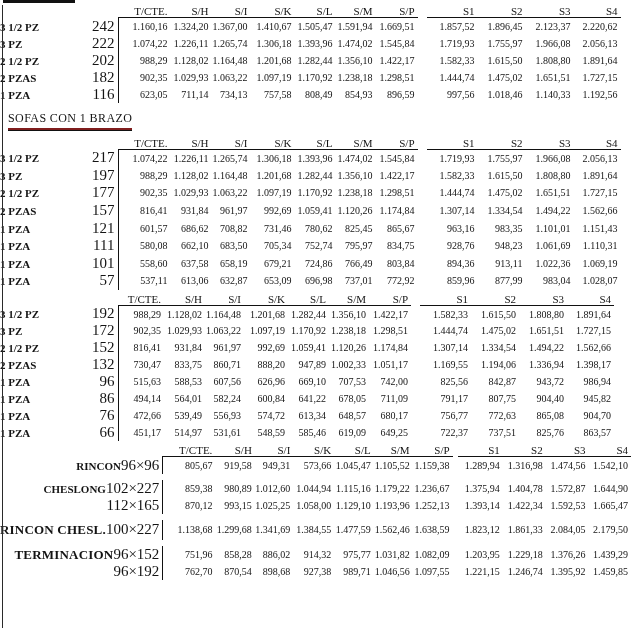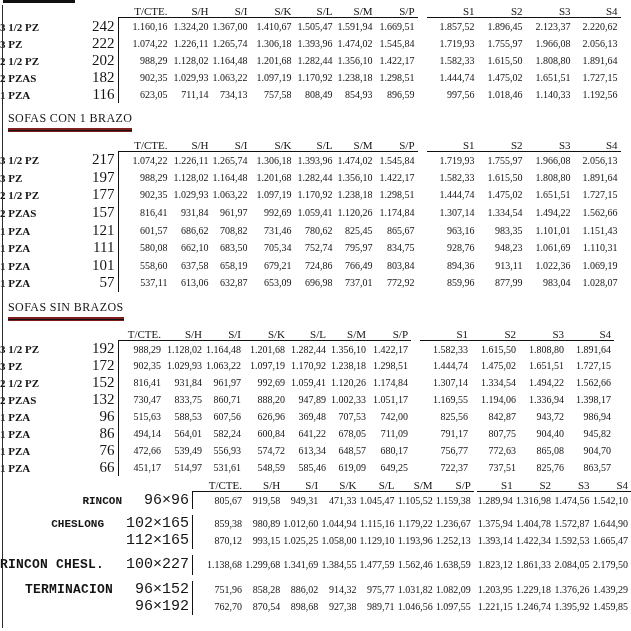--- a/index.html
+++ b/index.html
@@ -22,39 +22,39 @@
   }
   thead th{
     font-weight:bold;font-size:11px;text-align:right;vertical-align:bottom;
     height:15px;padding-bottom:2px;border-bottom:1.3px solid #111;margin-top:12px;
   }
   thead th.lab,thead th.gap{border-bottom:none;}
   td.num{text-align:right;font-size:10px;}
   tbody td.v1{border-left:1.4px solid #111;padding-left:14px;}
   td.lab{padding-left:8px;padding-right:4px;}
   .labwrap{display:flex;justify-content:space-between;align-items:baseline;}
-  .labwrap.right{justify-content:flex-end;gap:22px;font-family:Liberation Mono, monospace;}
+  .labwrap.right{justify-content:flex-end;gap:0;}
   .rlabel{font-weight:bold;font-size:11px;}
   .rlabel.small{font-size:13px;letter-spacing:0.2px;}
   .rsize{font-size:15px;}
 
   .sec-1 tbody tr{height:16.5px;}
   .sec-2 tbody tr{height:17.6px;}
   .sec-3 tbody tr{height:15.9px;}
   .sec-4 tbody tr{height:17px;}
   .sec-4 tbody tr.rowtall{height:20px;}
   tr.spacer{height:6px !important;}
   tr.spacer td{border:none !important;height:6px;}
 
   h2.sec-title{
     margin:8px 0 4px 8px;font-size:12px;font-weight:normal;
     letter-spacing:0.4px;color:#141414;
   }
   h2.sec-title.more-top{margin-top:12px;}
-  .dbl{display:inline-block;position:relative;border-bottom:4px solid #7f1d1d;padding-bottom:2px;}
+  .dbl{display:inline-block;position:relative;border-bottom:2px solid #7f1d1d;padding-bottom:2px;}
   .dbl::after{content:"";position:absolute;left:0;right:0;bottom:-3px;height:1px;background:#111;}
 </style>
 </head>
 <body>
 
 <div class="page">
   <div class="top-cut-rule"></div>
   <div class="left-page-border"></div>
 
   <section class="price-section sec-1">
@@ -390,21 +390,20 @@
             <td class="num">859,96</td>
             <td class="num">877,99</td>
             <td class="num">983,04</td>
             <td class="num">1.028,07</td>
           </tr>
         </tbody>
       </table>
   </section>
 
   <section class="price-section sec-3">
-    <h2 class="sec-title"><span class="dbl">SOFAS SIN BRAZOS</span></h2>
     <table class="price-table">
         <colgroup>
           <col style="width: 118px;">
           <col style="width: 46px;">
           <col style="width: 41px;">
           <col style="width: 39px;">
           <col style="width: 44px;">
           <col style="width: 41px;">
           <col style="width: 40px;">
           <col style="width: 42px;">
@@ -516,21 +515,21 @@
             <td class="lab">
               <div class="labwrap">
                 <span class="rlabel">1 PZA</span>
                 <span class="rsize">96</span>
               </div>
             </td>
             <td class="num v1">515,63</td>
             <td class="num">588,53</td>
             <td class="num">607,56</td>
             <td class="num">626,96</td>
-            <td class="num">369,48</td>
+            <td class="num">669,10</td>
             <td class="num">707,53</td>
             <td class="num">742,00</td>
             <td class="gap"></td>
             <td class="num">825,56</td>
             <td class="num">842,87</td>
             <td class="num">943,72</td>
             <td class="num">986,94</td>
           </tr>
           <tr>
             <td class="lab">
@@ -634,38 +633,38 @@
           <tr>
             <td class="lab">
               <div class="labwrap right">
                 <span class="rlabel">RINCON</span>
                 <span class="rsize">96×96</span>
               </div>
             </td>
             <td class="num v1">805,67</td>
             <td class="num">919,58</td>
             <td class="num">949,31</td>
-            <td class="num">471,33</td>
+            <td class="num">573,66</td>
             <td class="num">1.045,47</td>
             <td class="num">1.105,52</td>
             <td class="num">1.159,38</td>
             <td class="gap"></td>
             <td class="num">1.289,94</td>
             <td class="num">1.316,98</td>
             <td class="num">1.474,56</td>
             <td class="num">1.542,10</td>
           </tr>
           <tr class="spacer">
             <td colspan="13"></td>
           </tr>
           <tr>
             <td class="lab">
               <div class="labwrap right">
                 <span class="rlabel">CHESLONG</span>
-                <span class="rsize">102×165</span>
+                <span class="rsize">102×227</span>
               </div>
             </td>
             <td class="num v1">859,38</td>
             <td class="num">980,89</td>
             <td class="num">1.012,60</td>
             <td class="num">1.044,94</td>
             <td class="num">1.115,16</td>
             <td class="num">1.179,22</td>
             <td class="num">1.236,67</td>
             <td class="gap"></td>

